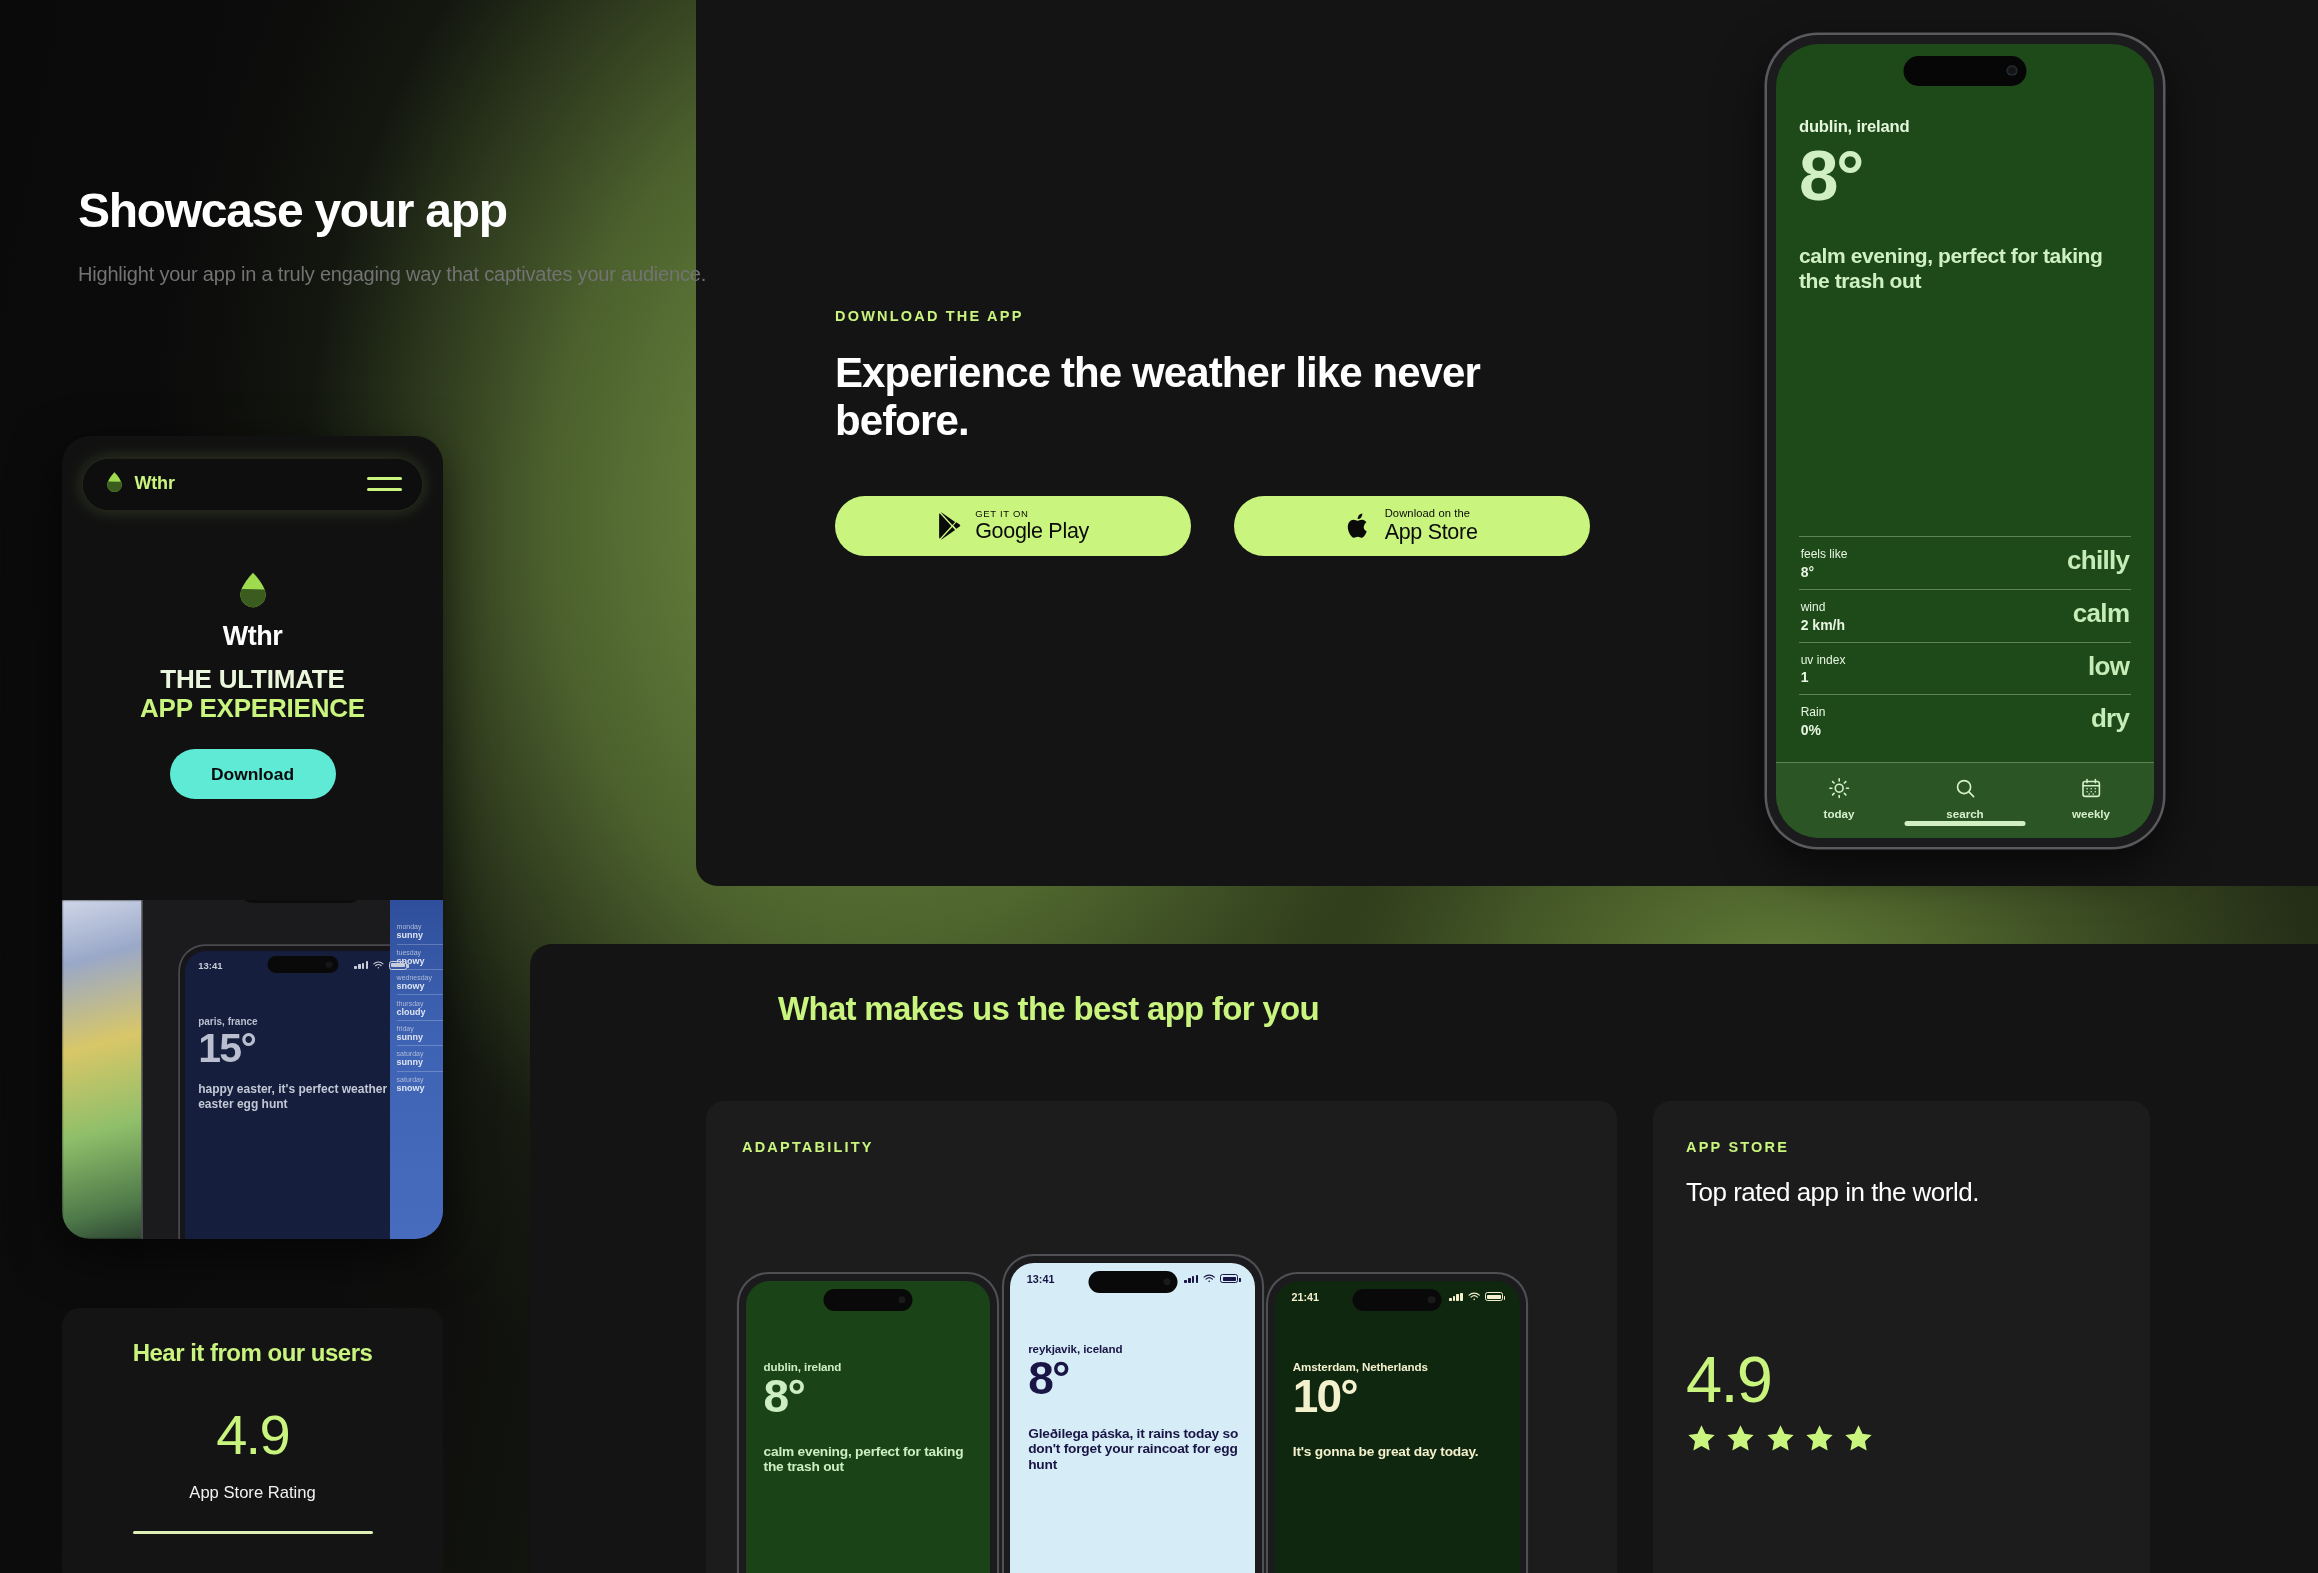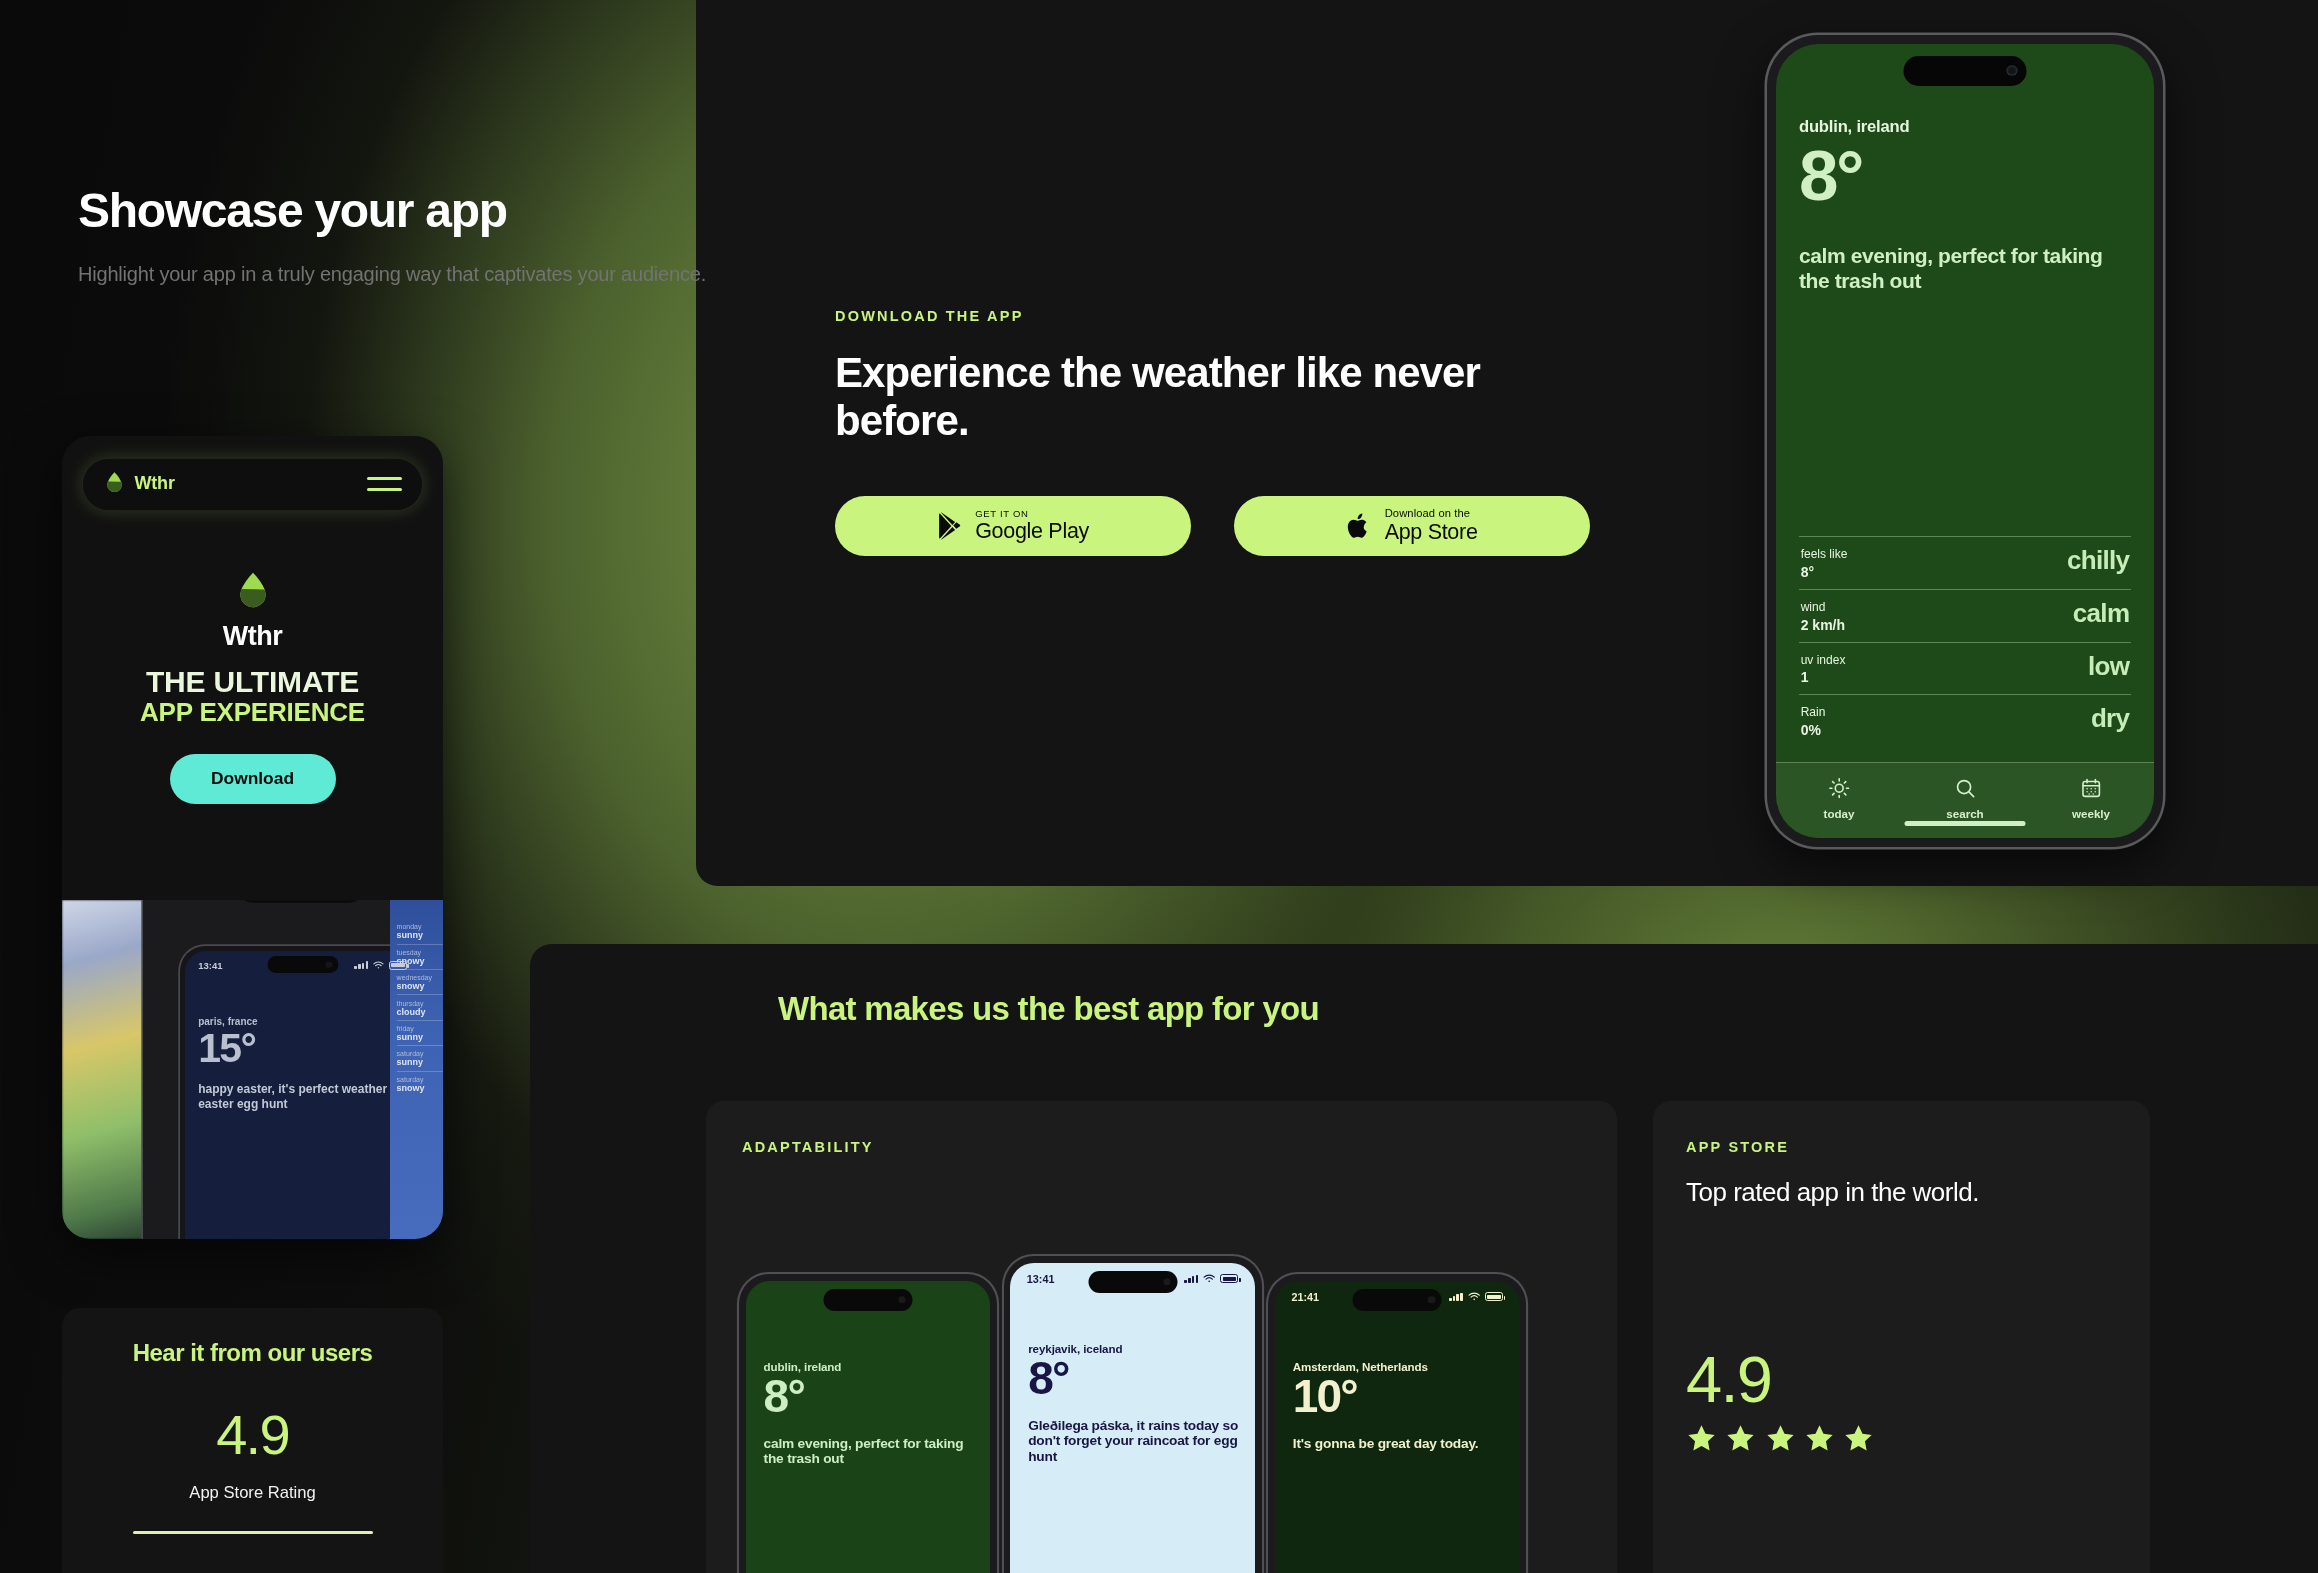--- a/index.html
+++ b/index.html
@@ -111,21 +111,21 @@
     display:flex; align-items:center; justify-content:space-between; padding:0 21.5px; z-index:4;
   }
   .brand { display:flex; align-items:center; gap:10px; }
   .brand .name { font-size:18px; font-weight:700; color:#c9f57e; letter-spacing:-0.2px; }
   #burger { display:flex; flex-direction:column; gap:7.5px; cursor:pointer; }
   #burger span { display:block; width:35px; height:2.9px; background:#c9f57e; border-radius:1.7px; }
 
   #pl-hero { position:absolute; left:0; right:0; top:134px; text-align:center; z-index:3; }
   #pl-hero .logo-big { margin:0 auto 8.3px auto; }
   #pl-hero .wthr { font-size:27px; font-weight:700; color:#ffffff; letter-spacing:-0.5px; }
-  #pl-hero .l1 { margin-top:13.2px; font-size:30px; font-weight:800; color:#eaf7dd; letter-spacing:-0.2px; line-height:1.1; }
+  #pl-hero .l1 { margin-top:13.2px; font-size:26px; font-weight:800; color:#eaf7dd; letter-spacing:-0.2px; line-height:1.1; }
   #pl-hero .l2 { font-size:26px; font-weight:800; color:#c9f57e; letter-spacing:-0.2px; line-height:1.1; }
   #pl-dl {
     margin:26.5px auto 0 auto; width:166px; height:50px; background:#5eead4; border-radius:25px;
     display:flex; align-items:center; justify-content:center; border:none; cursor:pointer;
     font-size:17.4px; font-weight:700; color:#0a0a0a; font-family:"Liberation Sans", sans-serif;
   }
 
   
   #pl-inner { position:absolute; left:0; right:0; top:464px; bottom:0; overflow:hidden; }
   #pl-inner .ios-wall {
@@ -216,21 +216,21 @@
     content:""; position:absolute; right:6.6px; top:50%; transform:translateY(-50%);
     width:7.5px; height:7.5px; border-radius:50%; background:#1a1a1a;
   }
   .tp-status {
     position:absolute; left:0; right:0; top:10px; padding:0 16.6px;
     display:flex; align-items:center; justify-content:space-between; z-index:3; font-size:10.8px; font-weight:600;
   }
   .tp-body { position:absolute; left:18px; right:15px; top:79px; }
   .tp-city { font-size:11.6px; font-weight:700; letter-spacing:-0.1px; }
   .tp-temp { font-size:46px; font-weight:800; line-height:0.9; margin-top:3.3px; letter-spacing:-1.8px; }
-  .tp-desc { font-size:13.7px; font-weight:700; line-height:1.16; margin-top:18px; letter-spacing:-0.2px; }
+  .tp-desc { font-size:13.7px; font-weight:700; line-height:1.16; margin-top:26px; letter-spacing:-0.2px; }
 
   .sc-green { background:#1a4418; }
   .sc-green .tp-city,.sc-green .tp-temp,.sc-green .tp-desc { color:#cdeec2; }
   .sc-blue { background:#d6edf7; }
   .sc-blue .tp-city,.sc-blue .tp-temp,.sc-blue .tp-desc { color:#191545; }
   .sc-blue .tp-status { color:#191545; }
   .sc-dark { background:#10270f; }
   .sc-dark .tp-city,.sc-dark .tp-temp,.sc-dark .tp-desc { color:#f2f0cd; }
   .sc-dark .tp-status { color:#f2f0cd; }
 

